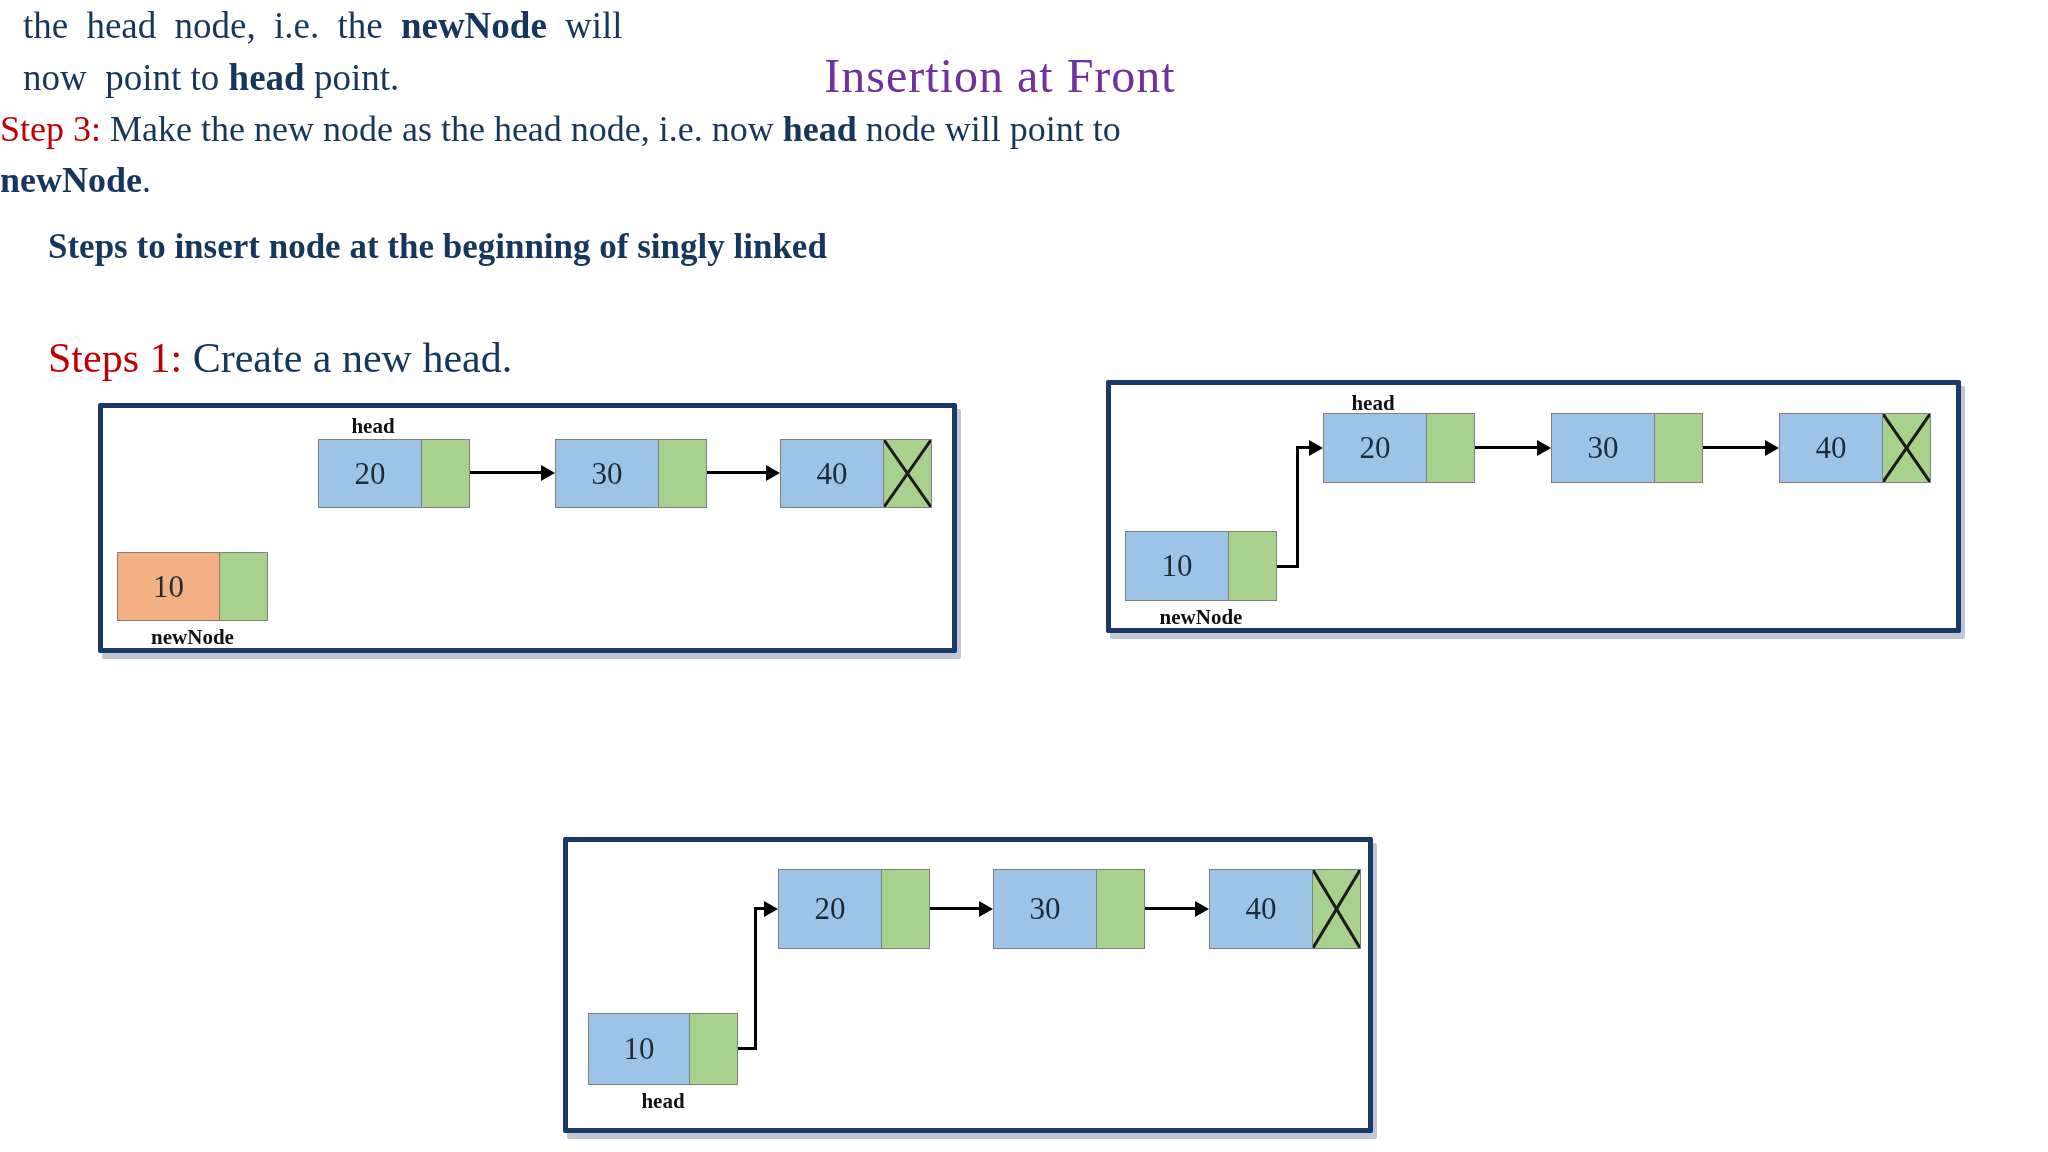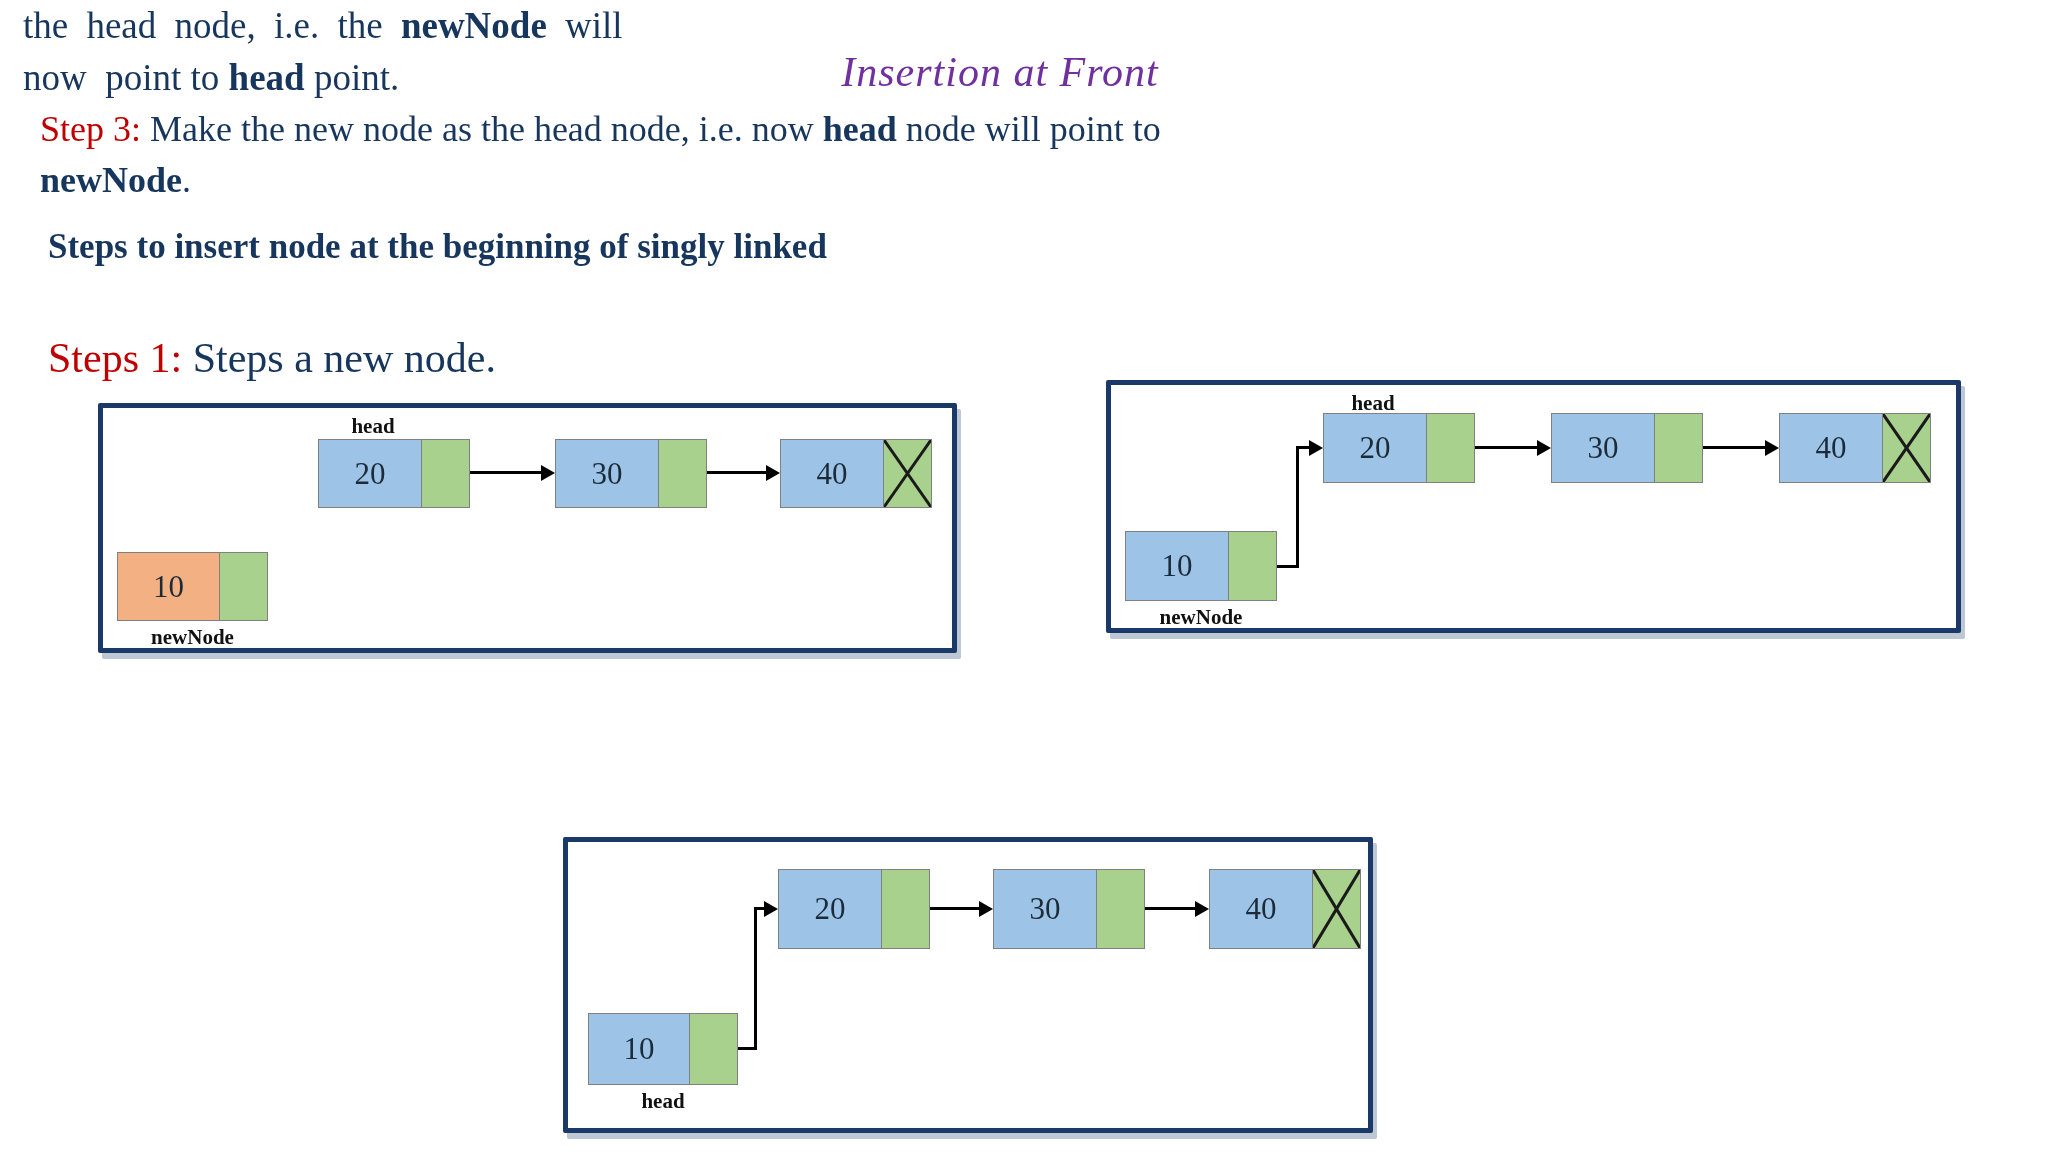--- a/index.html
+++ b/index.html
@@ -5,33 +5,33 @@
   html,body{margin:0;padding:0;background:#ffffff;}
   .canvas{
     position:relative;width:2048px;height:1152px;background:#ffffff;overflow:hidden;
     font-family:"Liberation Serif","DejaVu Serif",serif;color:var(--body-text,#17365d);
   }
   .b{font-weight:bold;}
 
   
   .page-title{
     position:absolute;left:0;top:48px;width:2000px;text-align:center;
-    font-size:42px;color:var(--title,#7030a0);letter-spacing:1px;font-style:italic;
+    font-size:48px;color:var(--title,#7030a0);letter-spacing:1px;
   }
   .steps-heading{
     position:absolute;left:48px;top:226px;width:990px;
     font-size:35px;font-weight:bold;line-height:1.18;color:var(--body-text,#17365d);
   }
   .step-line{position:absolute;white-space:nowrap;}
   .step-label{color:var(--step-label,#c00000);}
   #step1{left:48px;top:334px;font-size:42px;}
   #step2{left:1139px;top:214px;font-size:37px;line-height:52px;}
   #step2 .cont{padding-left:23px;}
   #step2 .ws{word-spacing:9px;}
-  #step3{left:305px;top:731px;font-size:36px;line-height:51px;padding-left:40px;}
+  #step3{left:305px;top:731px;font-size:36px;line-height:51px;}
 
   
   .frame{
     position:absolute;background:#ffffff;border:5px solid var(--box-border,#1a3968);
     border-radius:2px;box-shadow:4px 6px 0 rgba(23,54,100,0.28);
   }
   #diagram1{left:98px;top:403px;width:849px;height:240px;}
   #diagram2{left:1106px;top:380px;width:845px;height:243px;}
   #diagram3{left:563px;top:837px;width:800px;height:286px;}
 
@@ -60,21 +60,21 @@
 
 <div class="canvas">
 
   <div class="page-title">Insertion at Front</div>
 
   <div class="steps-heading">
     <div>Steps to insert node at the beginning of singly linked</div>
   </div>
 
   <div id="step1" class="step-line">
-    <span class="step-label">Steps 1:</span><span> Steps a new node.</span>
+    <span class="step-label">Steps 1:</span><span> Create a new head.</span>
   </div>
 
   <div id="step2">
     <div class="step-line cont ws" style="position:static;"><span>the head node, i.e. the </span><span class="b">newNode</span><span> will</span></div>
     <div class="step-line cont" style="position:static;"><span>now&nbsp; point to </span><span class="b">head</span><span> point.</span></div>
   </div>
 
   <div id="step3">
     <div class="step-line" style="position:static;">
       <span class="step-label">Step 3:</span><span><span> Make the new node as the head node, i.e. now </span><span class="b">head</span><span> node will point to</span></span>

